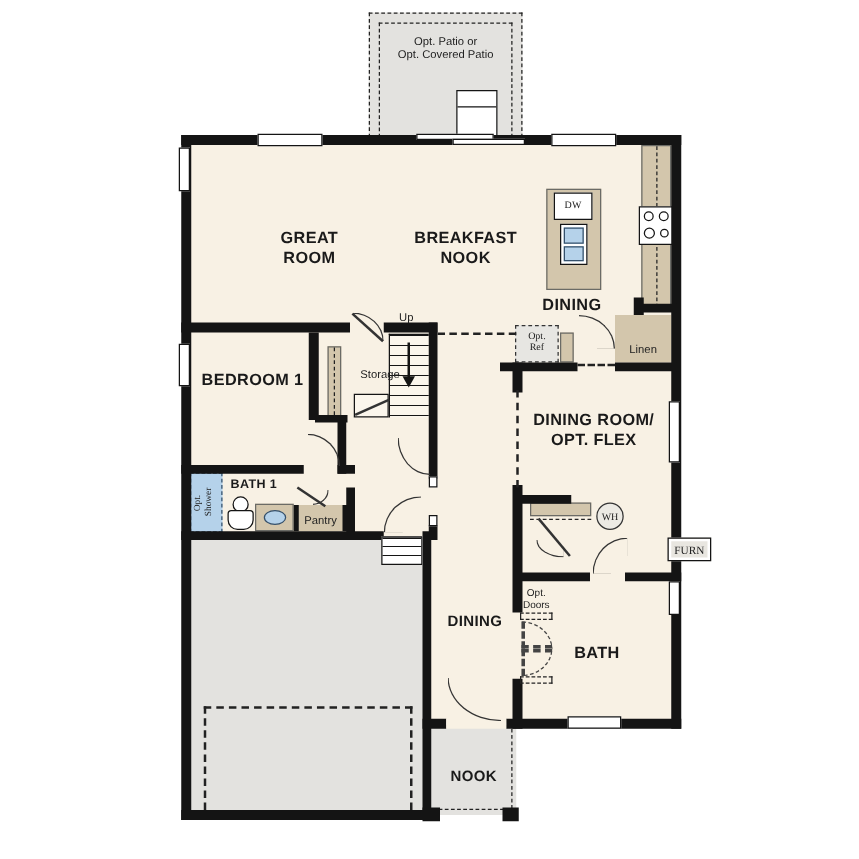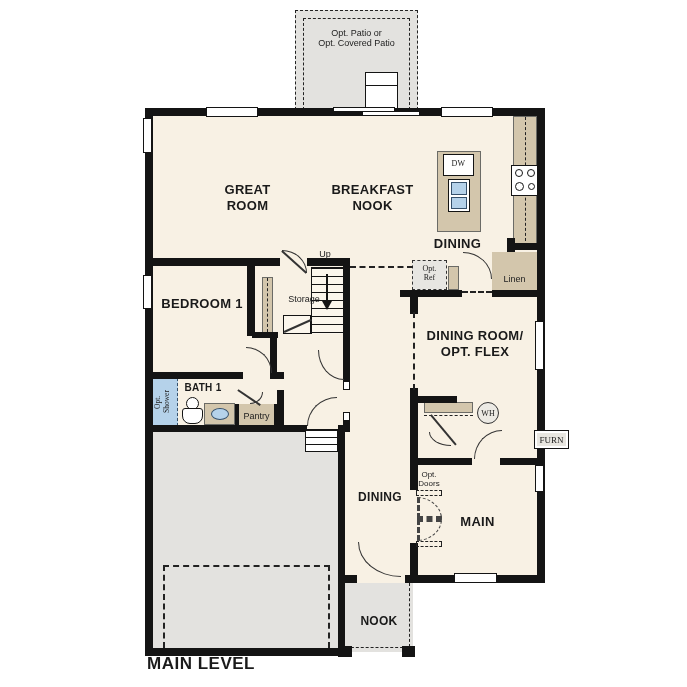--- a/index.html
+++ b/index.html
@@ -178,22 +178,21 @@
   <div class="lbl" style="left:315px;top:182px;width:115px;font-size:13px;">BREAKFAST
 NOOK</div>
   <div class="lbl" style="left:190px;top:182px;width:115px;font-size:13px;">GREAT
 ROOM</div>
   <div class="lbl" style="left:405px;top:236px;width:105px;font-size:13px;">DINING</div>
   <div class="lbl" style="left:415px;top:328px;width:120px;font-size:13px;">DINING ROOM/
 OPT. FLEX</div>
   <div class="lbl" style="left:152px;top:296px;width:100px;font-size:13px;">BEDROOM 1</div>
   <div class="lbl" style="left:172px;top:382px;width:62px;font-size:10px;">BATH 1</div>
   <div class="lbl" style="left:352px;top:490px;width:56px;font-size:12px;">DINING</div>
-  <div class="lbl" style="left:440px;top:514px;width:75px;font-size:13px;">MAIN</div>
+  <div class="lbl" style="left:440px;top:514px;width:75px;font-size:13px;">BATH</div>
   <div class="lbl" style="left:350px;top:614px;width:58px;font-size:12px;">NOOK</div>
   <div class="sm" style="left:264px;top:294px;width:56px;padding-left:12px;">Storage</div>
   <div class="sm" style="left:492px;top:274px;width:45px;">Linen</div>
   <div class="sm" style="left:312px;top:249px;width:26px;">Up</div>
   <div class="sm" style="left:410px;top:470px;width:38px;font-size:8px;">Opt.
 Doors</div>
-  <div class="lbl" style="left:147px;top:653px;width:200px;font-size:17px;text-align:left;letter-spacing:.5px;">MAIN LEVEL</div>
 
 </div>
 
 </body></html>

